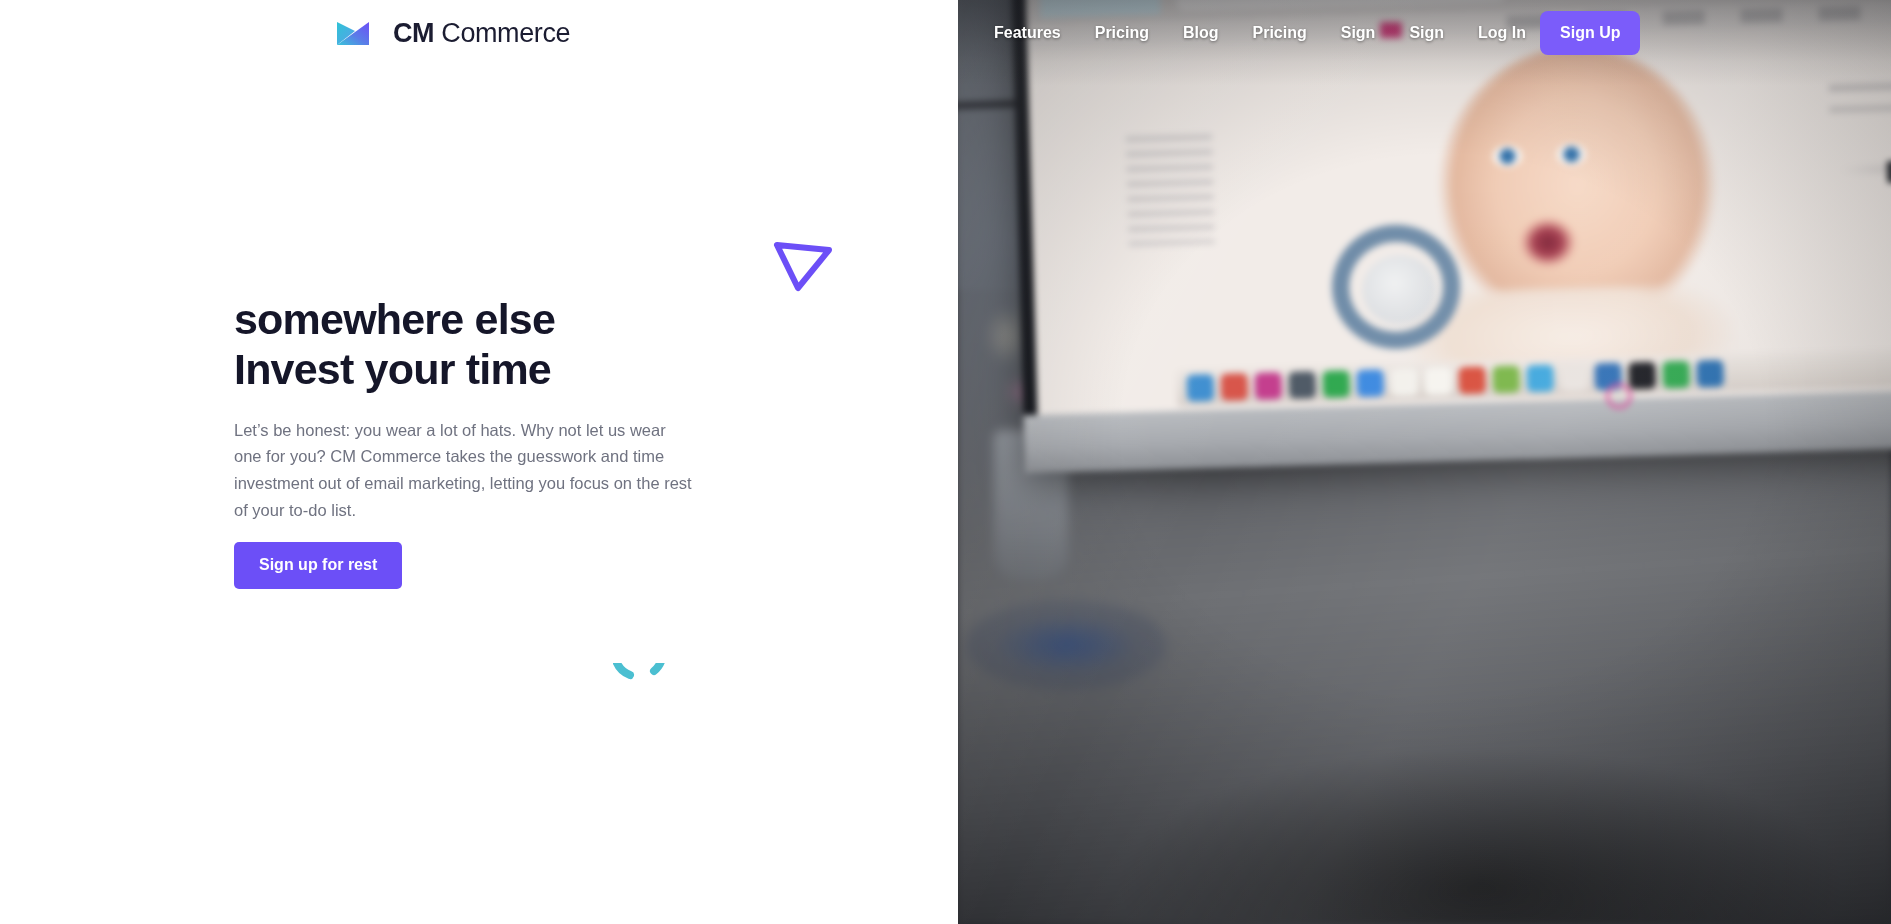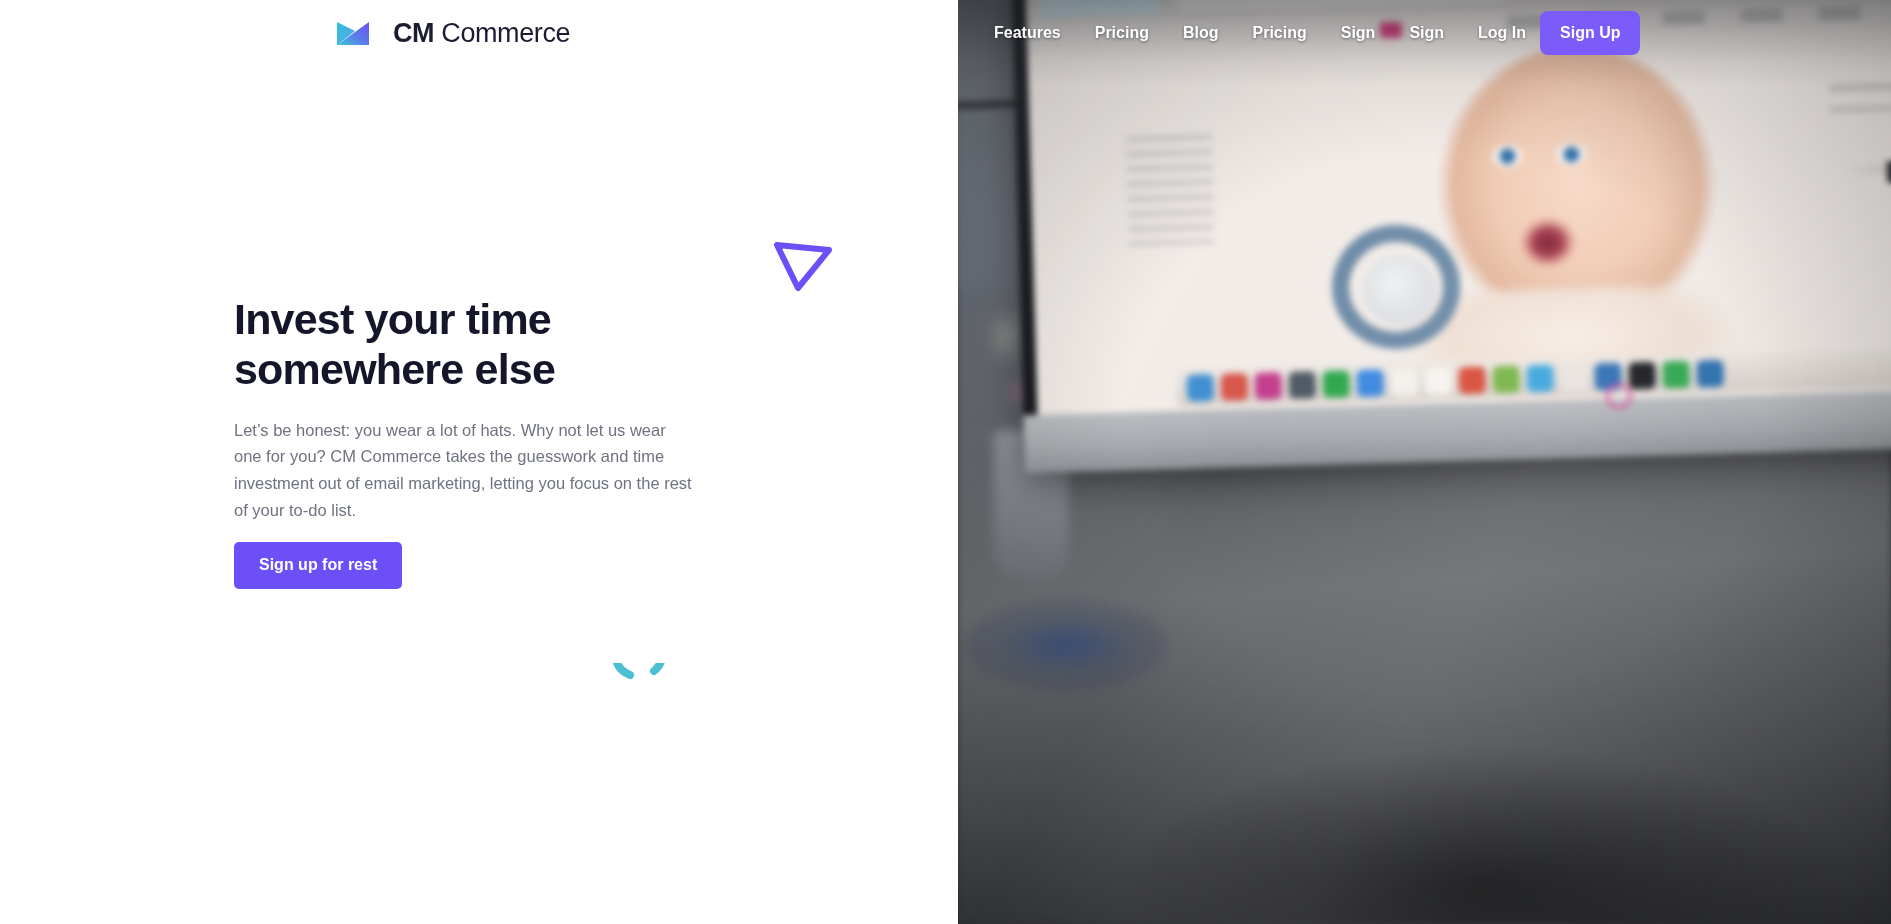--- a/index.html
+++ b/index.html
@@ -314,22 +314,22 @@
         </defs>
         <path d="M0 0 L32 0 L32 23 L0 23 Z" fill="url(#lg)"></path>
         <path d="M0 0 L32 0 L0 23 Z" fill="#ffffff"></path>
         <path d="M0 0 L18 9 L0 23 Z" fill="url(#lg2)"></path>
       </svg>
       <div class="brand-name"><span>CM</span><span class="thin">&nbsp;</span><span class="thin">Commerce</span></div>
     </div>
 
     <div class="hero">
       <h1 class="hero-title">
+        <span class="line">somewhere else</span>
         <span class="line">Invest your time</span>
-        <span class="line">somewhere else</span>
       </h1>
       <p class="hero-sub">Let’s be honest: you wear a lot of hats. Why not let us wear one for you? CM Commerce takes the guesswork and time investment out of email marketing, letting you focus on the rest of your to-do list.</p>
       <button class="cta-button">Sign up for rest</button>
     </div>
 
     <svg class="deco-triangle" viewBox="0 0 62 56">
       <path d="M5 9 L57 14 L26 52 Z" fill="none" stroke="#6c4ff7" stroke-width="6" stroke-linejoin="round" stroke-linecap="round"></path>
     </svg>
 
     <svg class="deco-spinner" viewBox="0 0 58 58">

